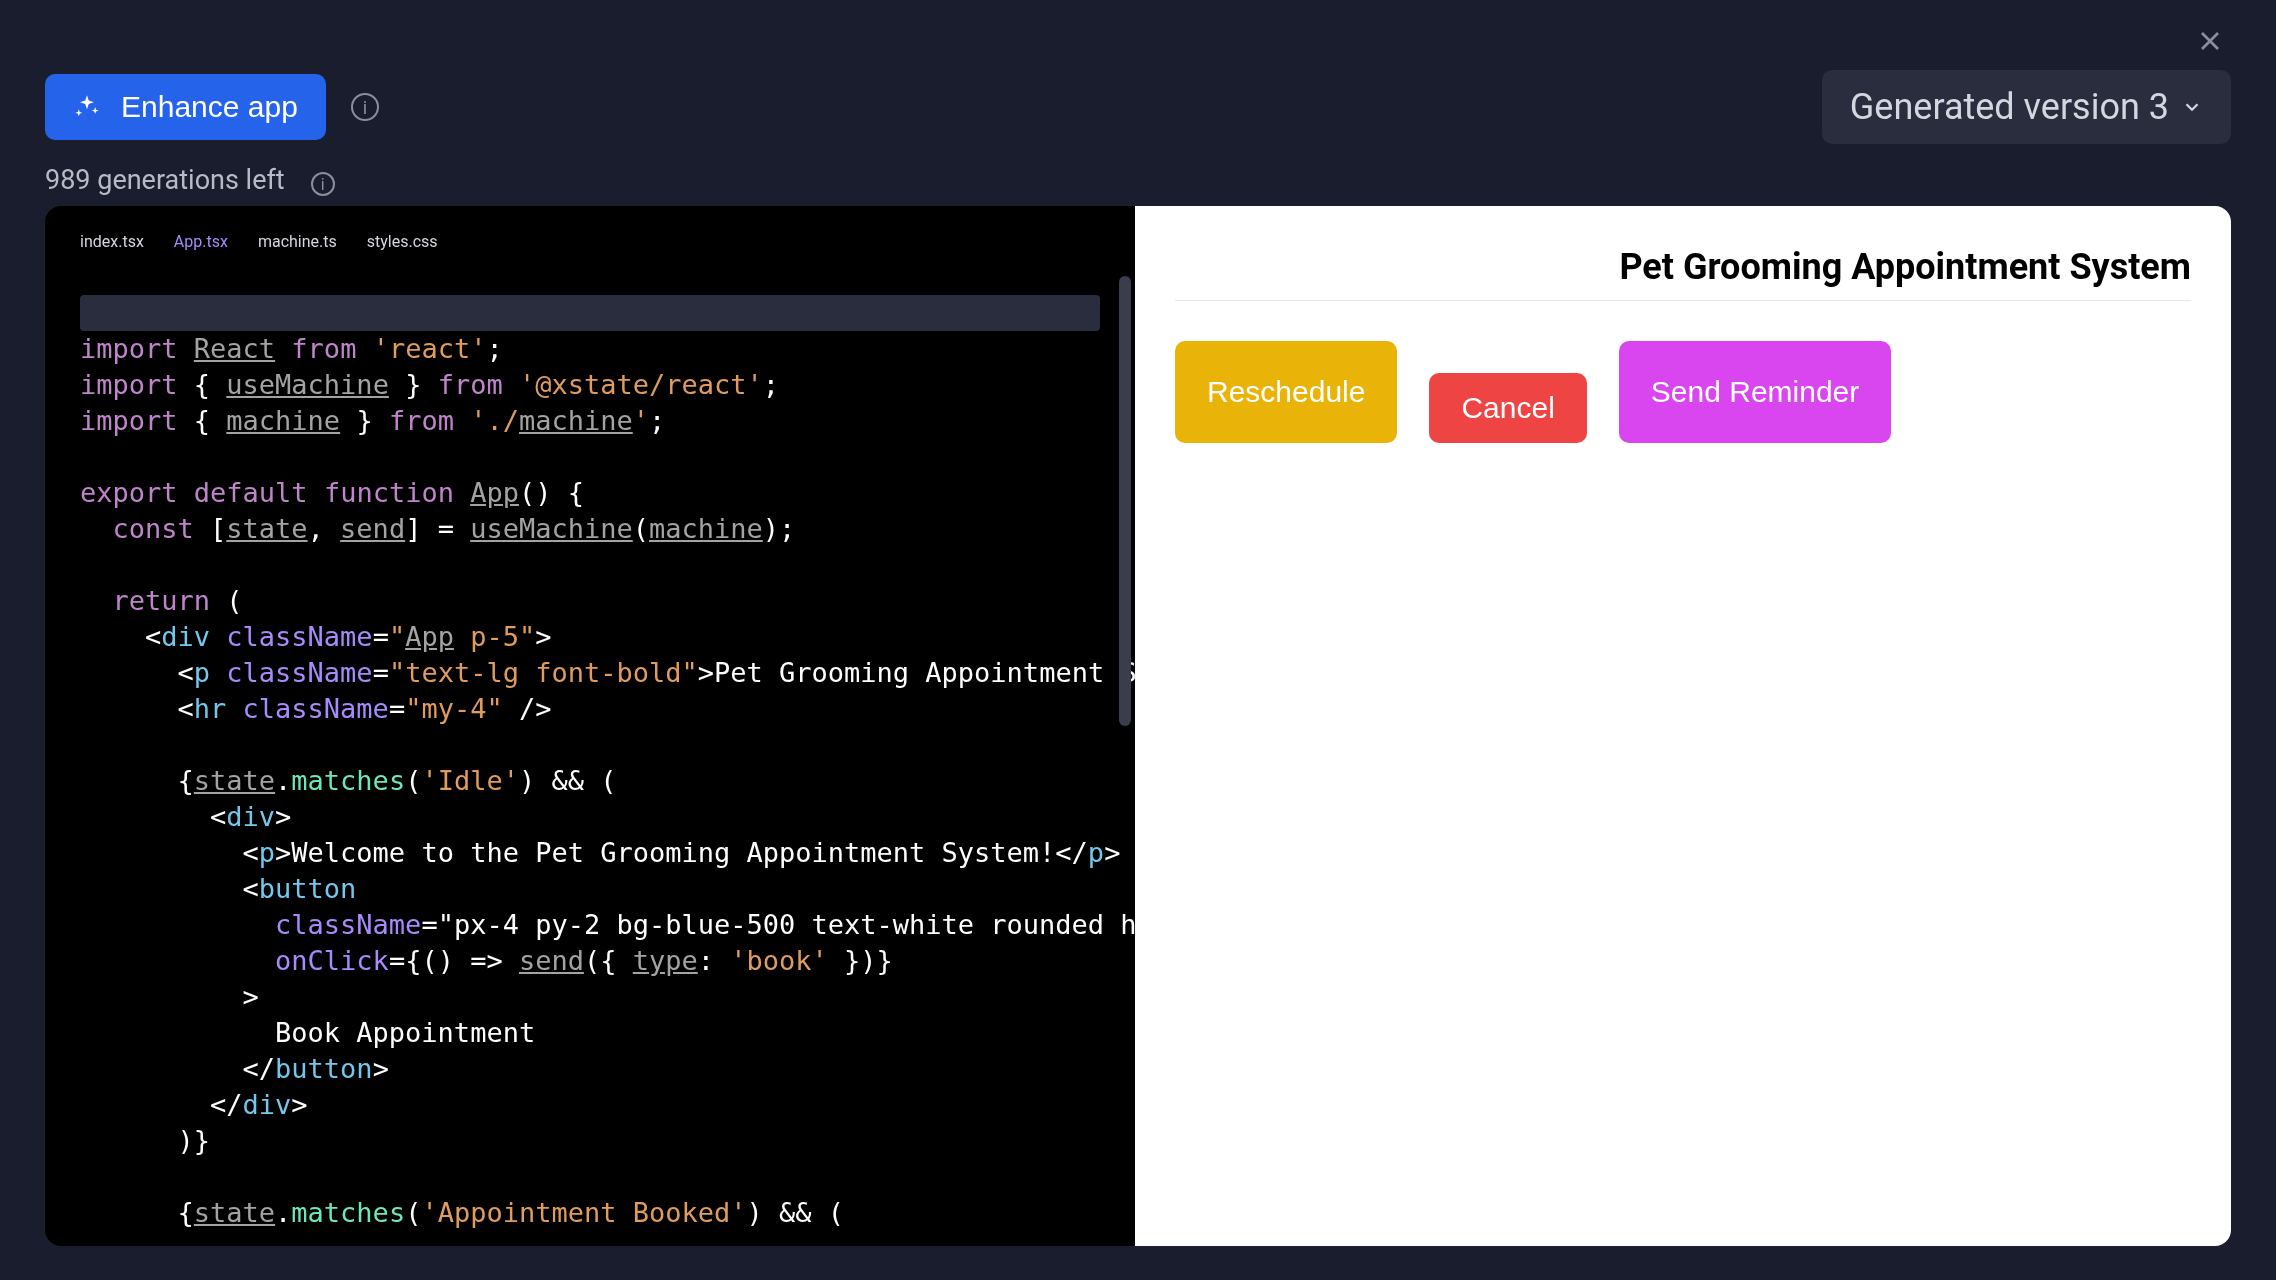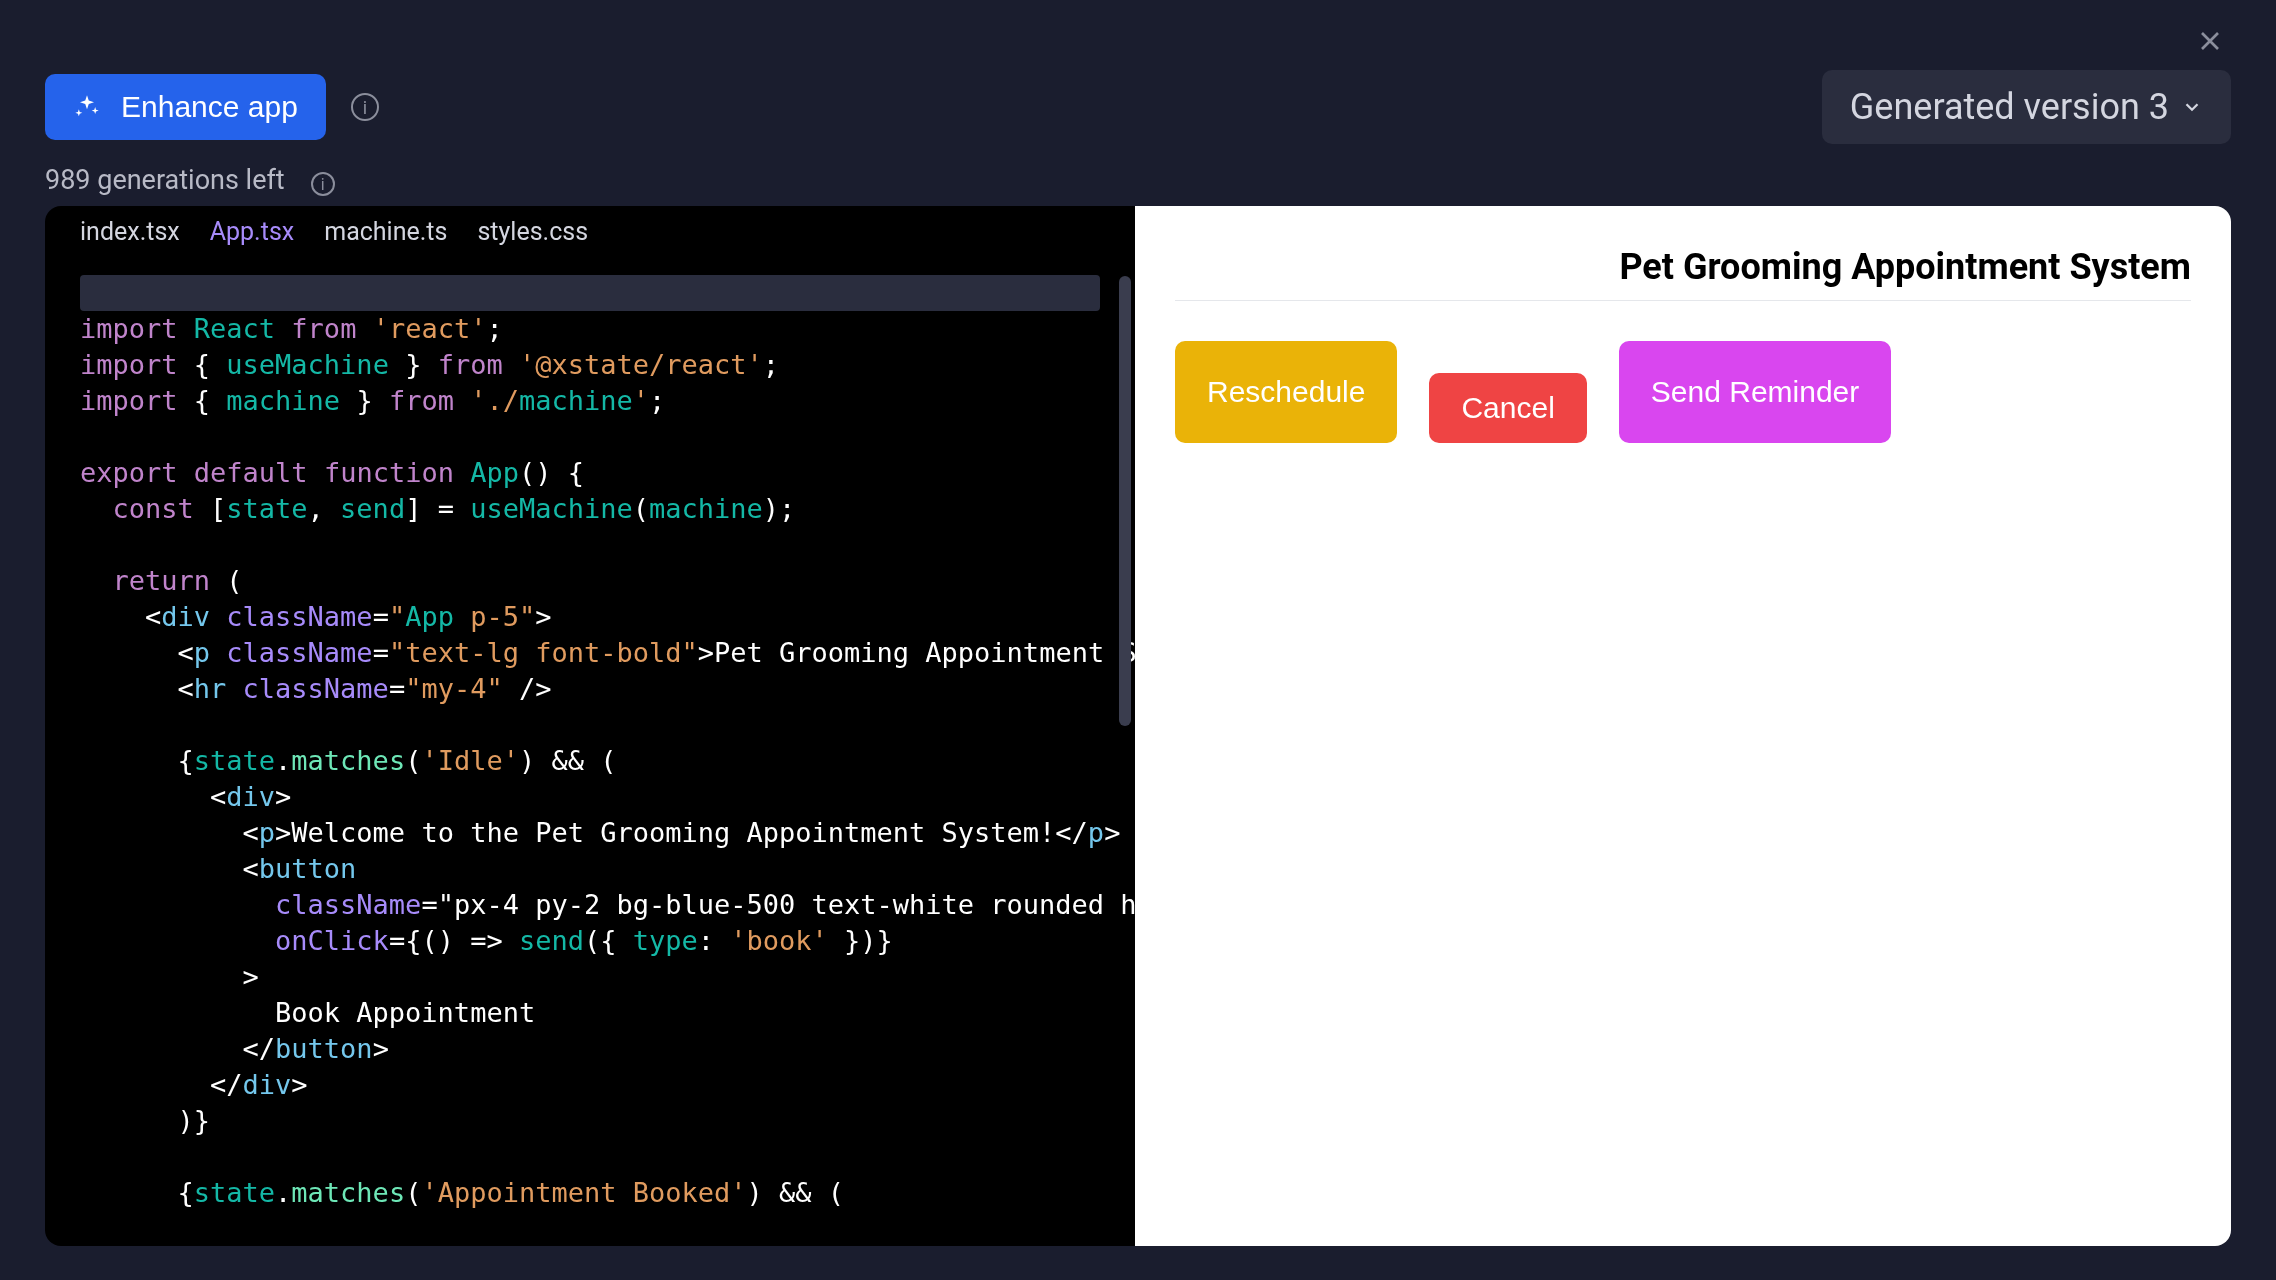--- a/index.html
+++ b/index.html
@@ -114,22 +114,22 @@
     .code-panel {
       width: 1090px;
       background: #000;
       display: flex;
       flex-direction: column;
       position: relative;
     }
     .tabs {
       display: flex;
       gap: 30px;
-      padding: 11px 35px;
-      font-size: 25px;
+      padding: 26px 35px;
+      font-size: 16px;
     }
     .tab {
       color: #d4d6e0;
       cursor: pointer;
     }
     .tab.active {
       color: #a78bfa;
     }
     .code-editor {
       flex: 1;
@@ -148,21 +148,21 @@
       height: 36px;
       background: #2a2d3e;
       border-radius: 4px;
     }
     .code-content {
       position: relative;
       white-space: pre;
     }
     .tok-keyword { color: #c084cb; }
     .tok-string { color: #e09b5f; }
-    .tok-ident { color: #14b8a6; }
+    .tok-ident { color: #a3a3a3; text-decoration: underline; }
     .tok-tag { color: #74c7ec; }
     .tok-attr { color: #a78bfa; }
     .tok-method { color: #6ee7b7; }
     .scrollbar {
       position: absolute;
       right: 4px;
       top: 70px;
       width: 12px;
       height: 450px;
       background: #3a3d4e;

